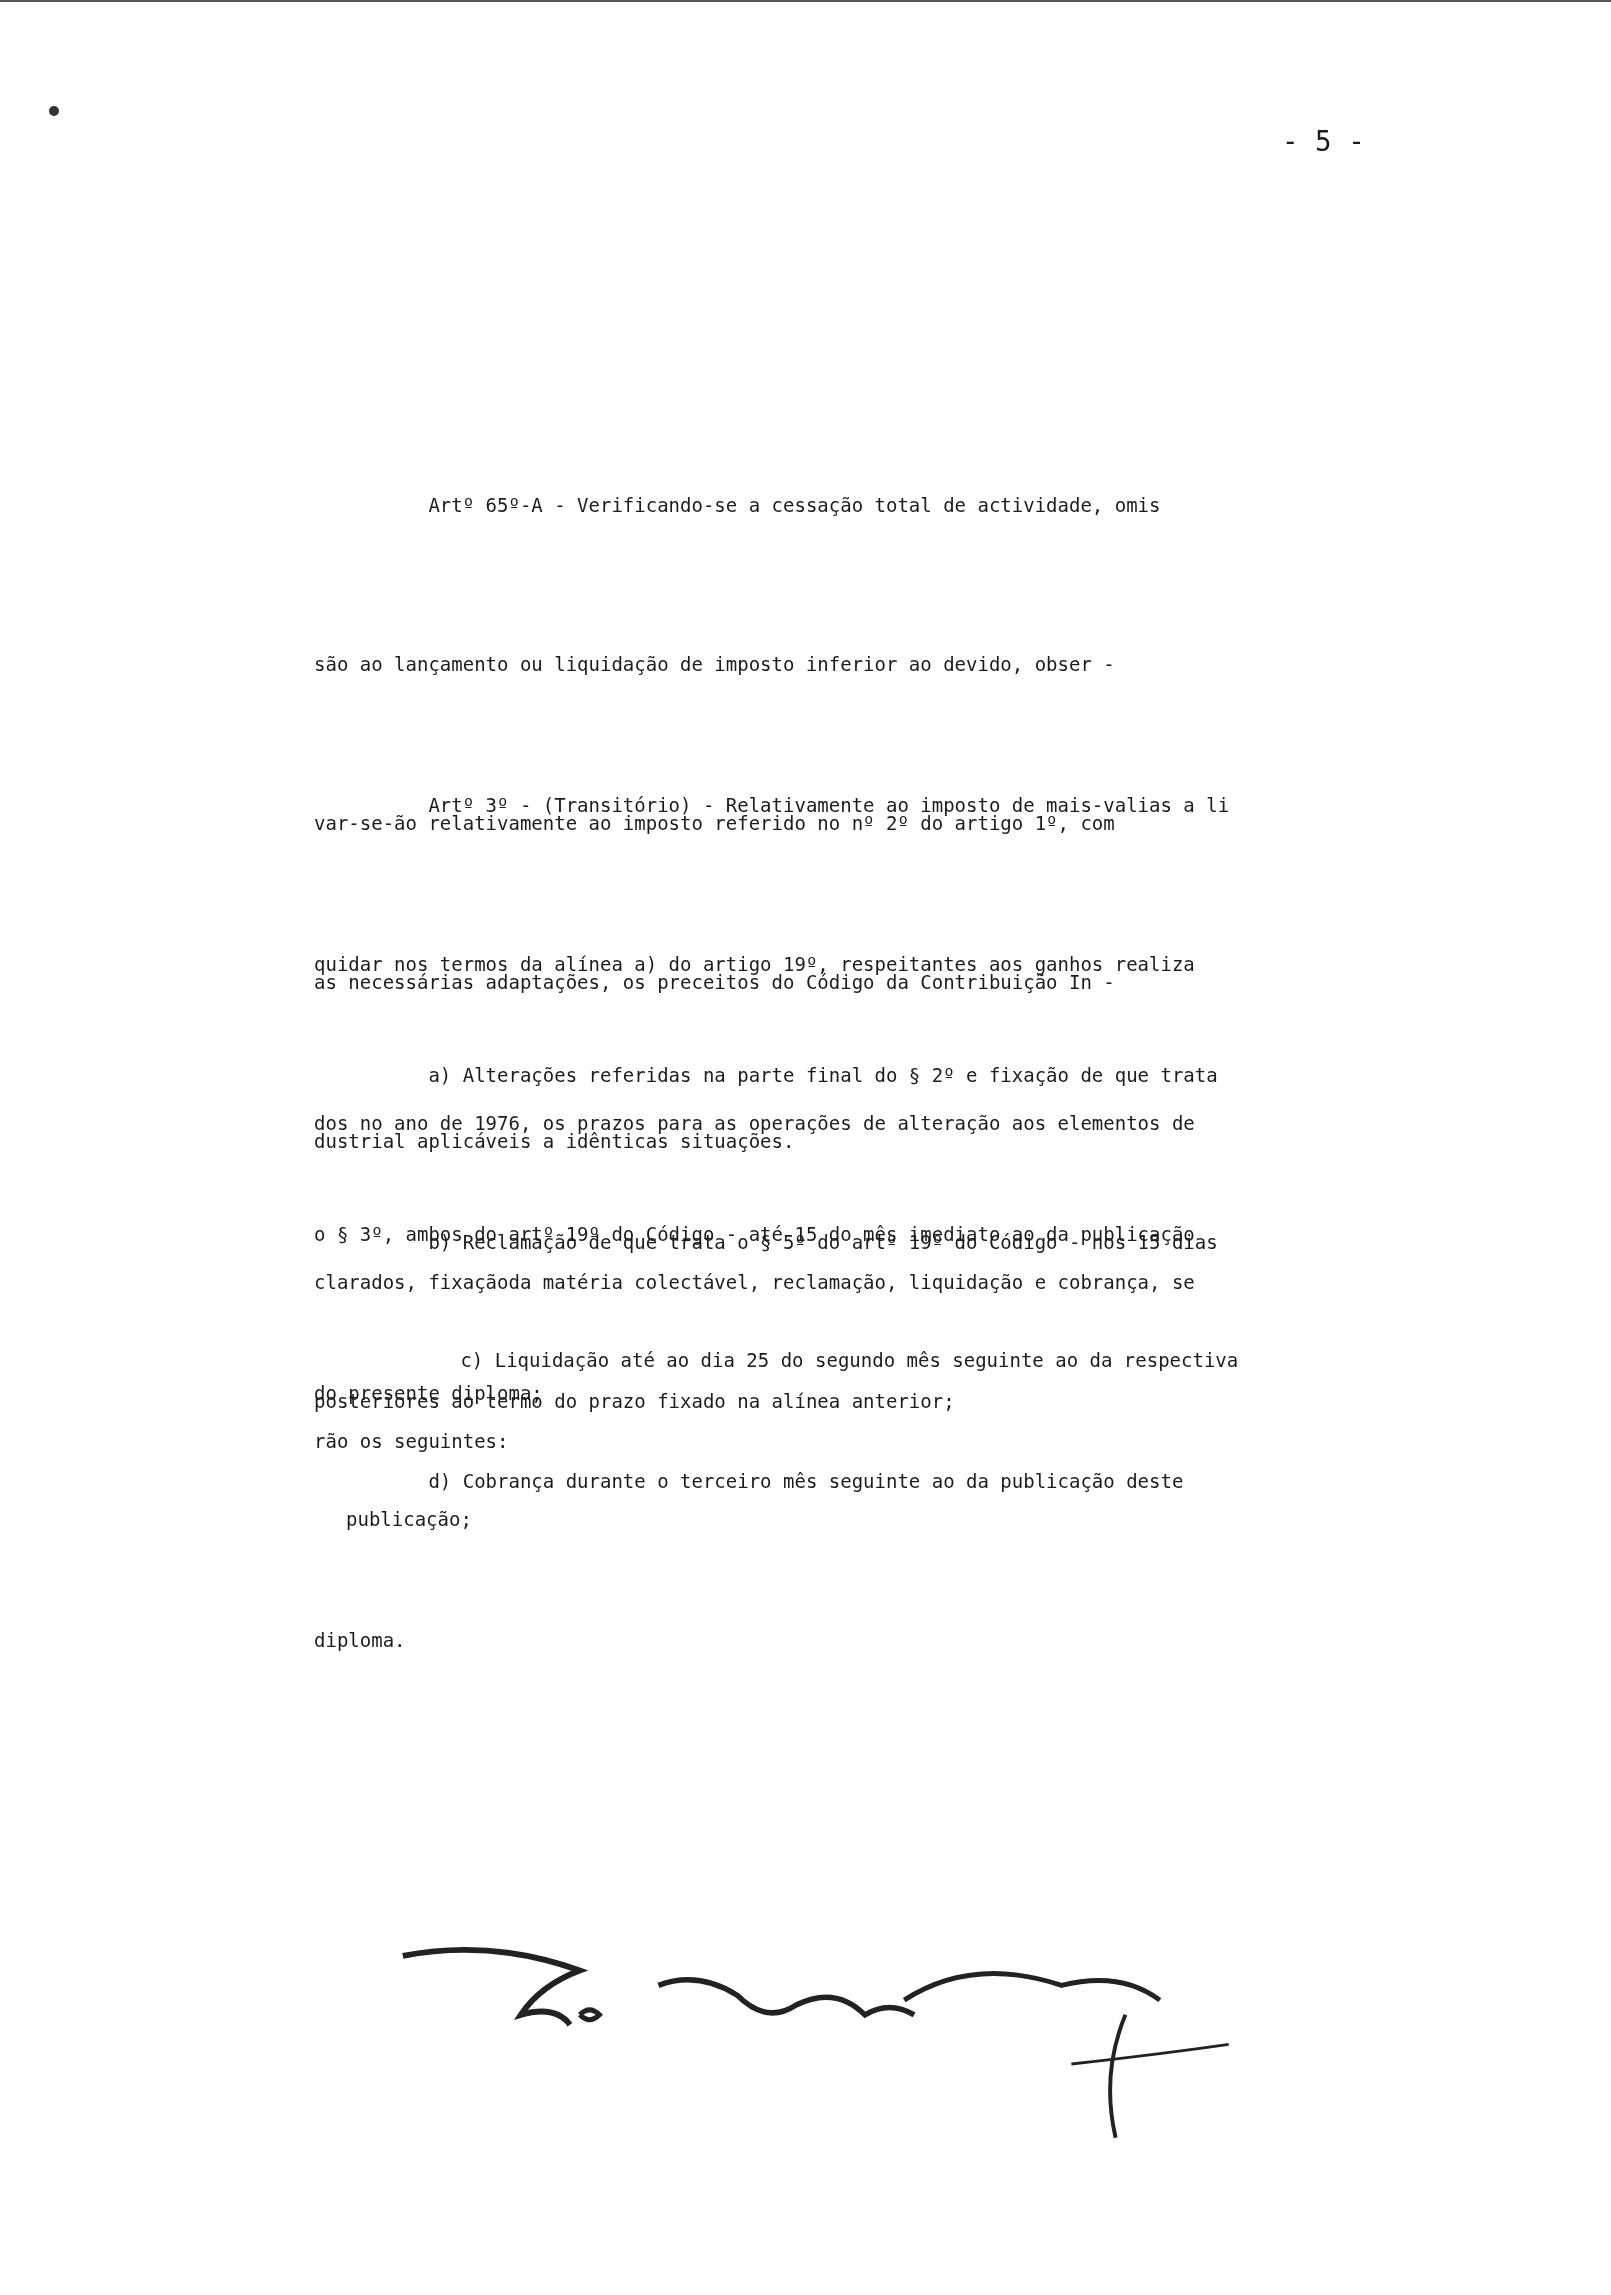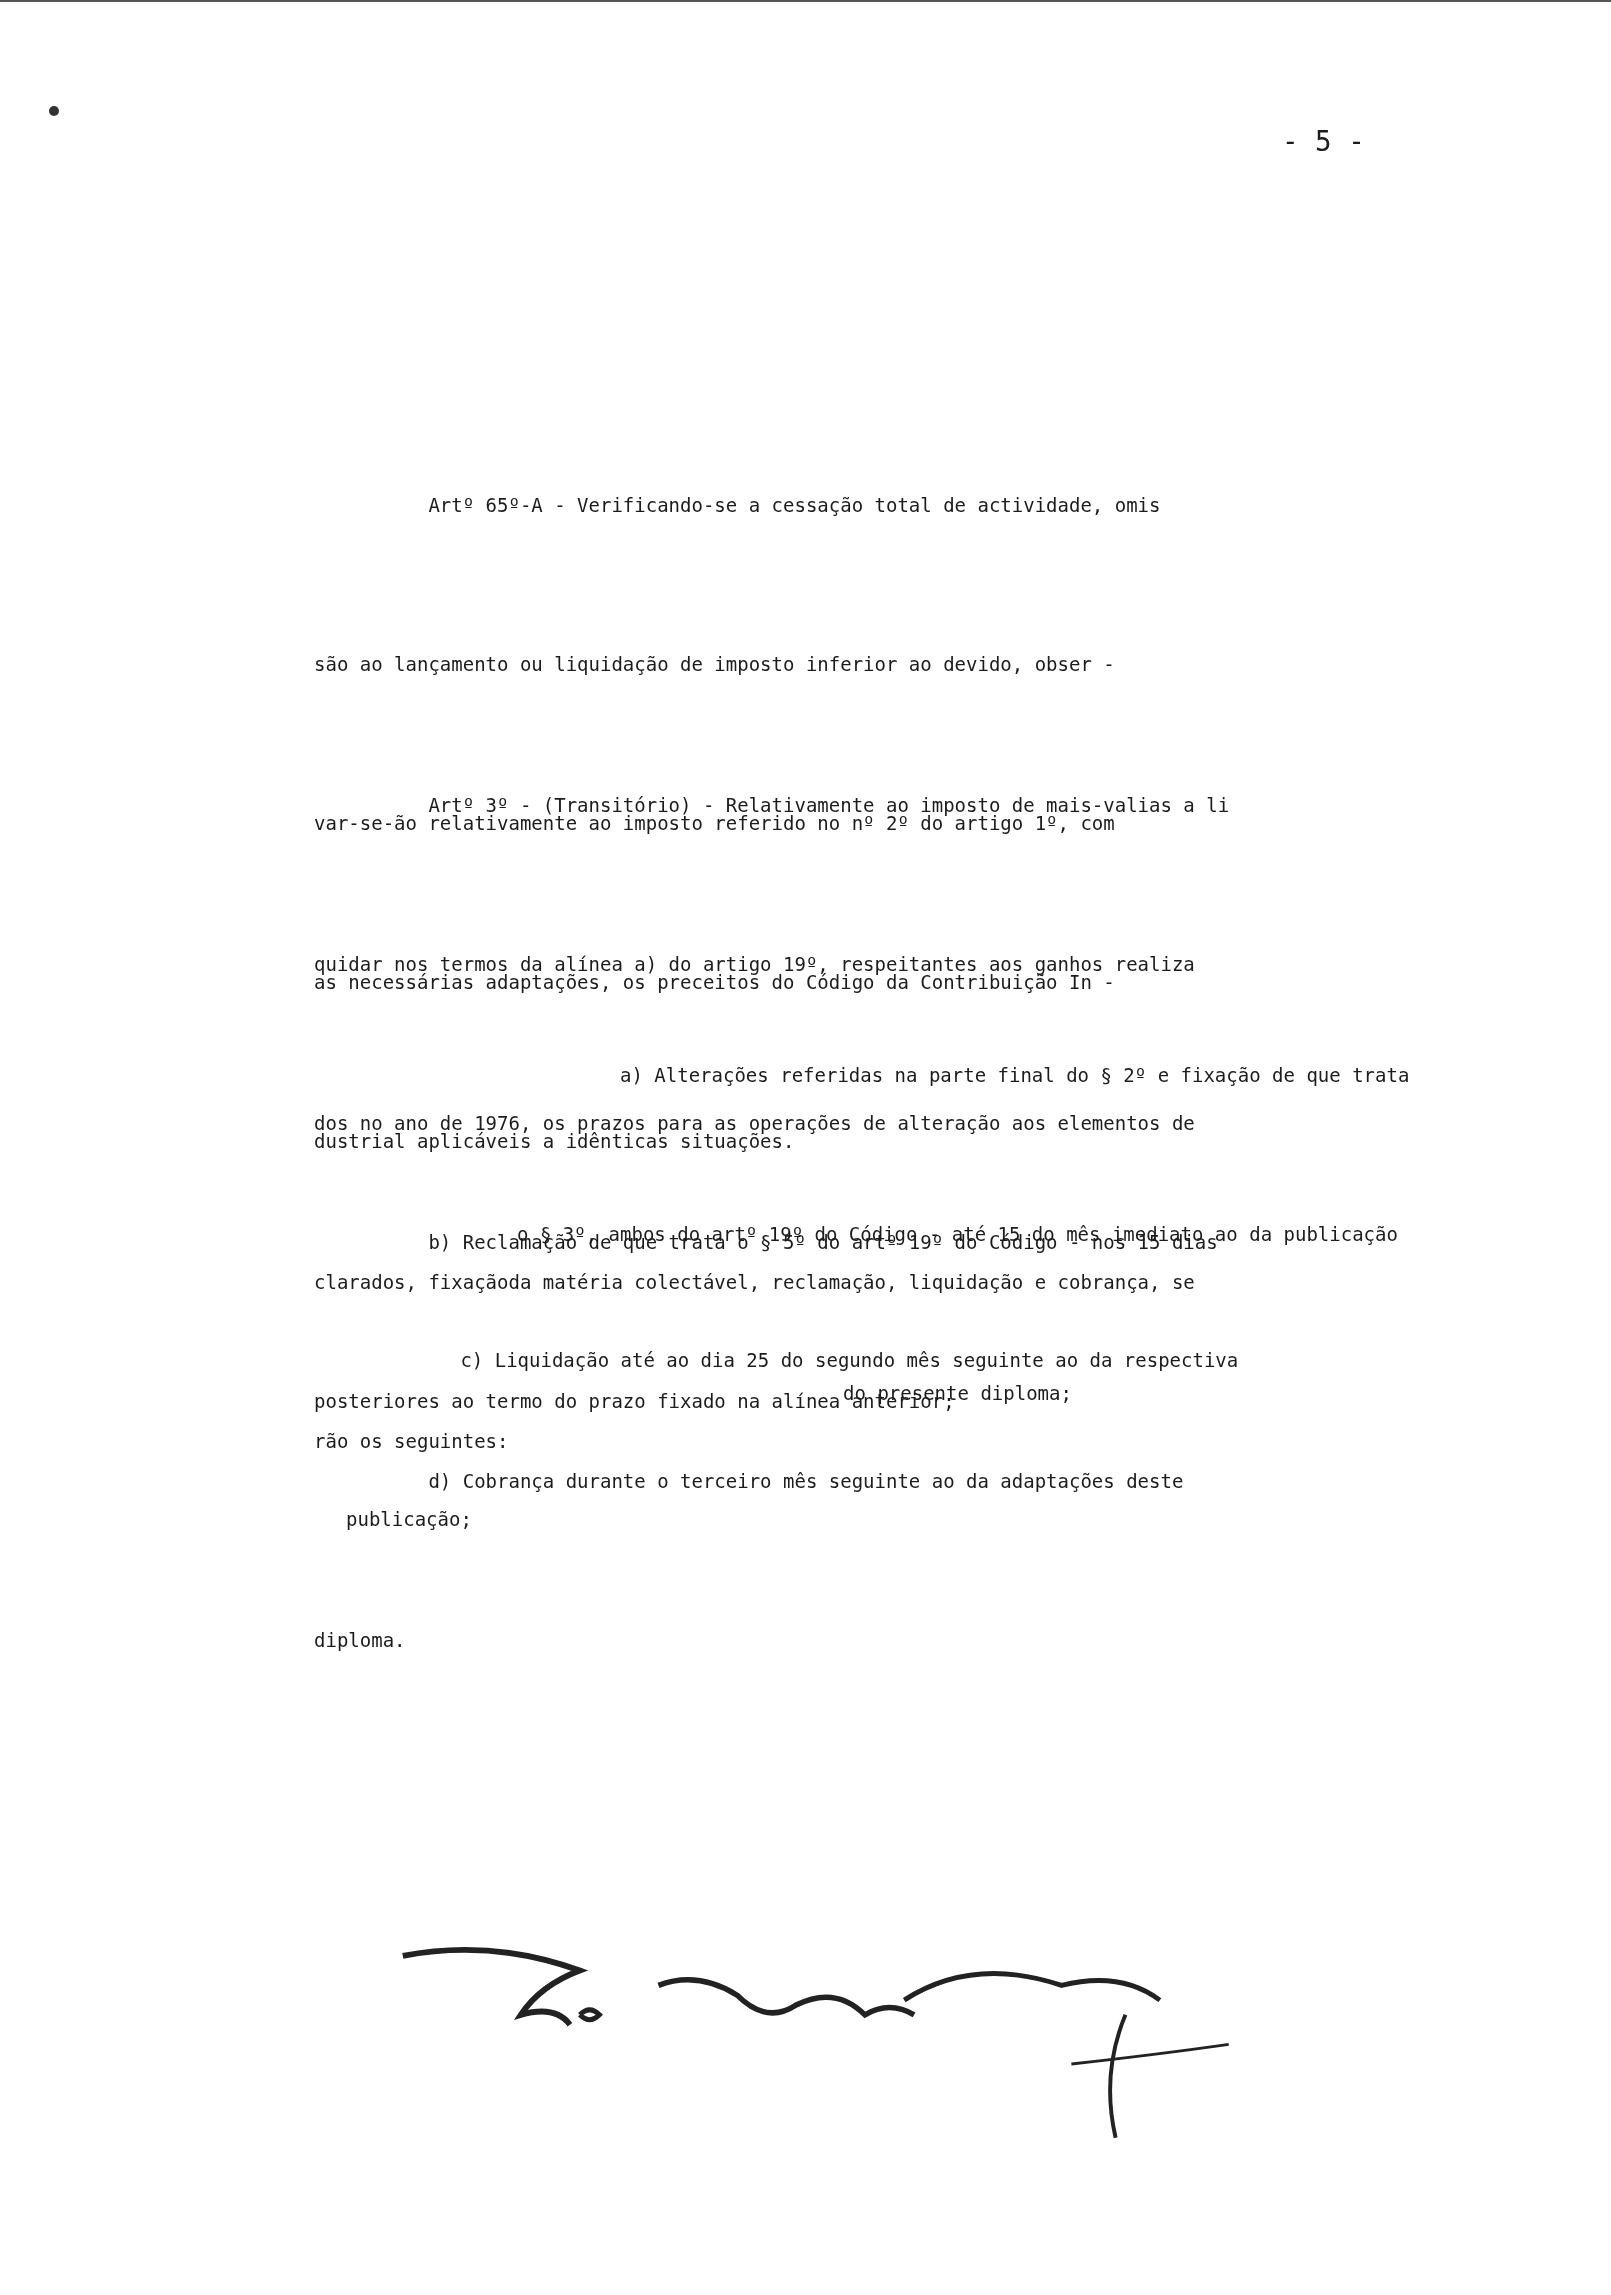--- a/index.html
+++ b/index.html
@@ -30,38 +30,38 @@
 </div>
 
 <div class="para" style="top:673px;">
   <div>          Artº 3º - (Transitório) - Relativamente ao imposto de mais-valias a li</div>
   <div>quidar nos termos da alínea a) do artigo 19º, respeitantes aos ganhos realiza</div>
   <div>dos no ano de 1976, os prazos para as operações de alteração aos elementos de</div>
   <div>clarados, fixaçãoda matéria colectável, reclamação, liquidação e cobrança, se</div>
   <div>rão os seguintes:</div>
 </div>
 
-<div class="para" style="top:943px;text-align:center;">
+<div class="para" style="top:943px;">
   <div>          a) Alterações referidas na parte final do § 2º e fixação de que trata</div>
   <div>o § 3º, ambos do artº 19º do Código - até 15 do mês imediato ao da publicação</div>
   <div>do presente diploma;</div>
 </div>
 
 <div class="para" style="top:1110px;">
   <div>          b) Reclamação de que trata o § 5º do artº 19º do Código - nos 15 dias</div>
   <div>posteriores ao termo do prazo fixado na alínea anterior;</div>
 </div>
 
 <div class="para" style="top:1228px;margin-left:32px;">
   <div>          c) Liquidação até ao dia 25 do segundo mês seguinte ao da respectiva</div>
   <div>publicação;</div>
 </div>
 
 <div class="para" style="top:1349px;">
-  <div>          d) Cobrança durante o terceiro mês seguinte ao da adaptações deste</div>
+  <div>          d) Cobrança durante o terceiro mês seguinte ao da publicação deste</div>
   <div>diploma.</div>
 </div>
 
 <svg class="sig" viewBox="0 0 1900 500">
   <path d="M20 30 Q200 -5 380 60 Q300 90 260 150 Q330 130 360 170" stroke="#222" stroke-width="12" fill="none"></path>
   <path d="M380 150 q20 -20 40 0 q-20 20 -40 0" stroke="#222" stroke-width="10" fill="none"></path>
   <path d="M540 90 Q620 60 700 110 Q760 170 820 130 Q900 90 960 150 Q1010 120 1060 150" stroke="#222" stroke-width="11" fill="none"></path>
   <path d="M1040 120 Q1180 30 1360 90 Q1480 60 1560 120" stroke="#222" stroke-width="10" fill="none"></path>
   <path d="M1490 150 Q1440 270 1470 400" stroke="#222" stroke-width="8" fill="none"></path>
   <path d="M1380 250 Q1560 230 1700 210" stroke="#222" stroke-width="6" fill="none"></path>

